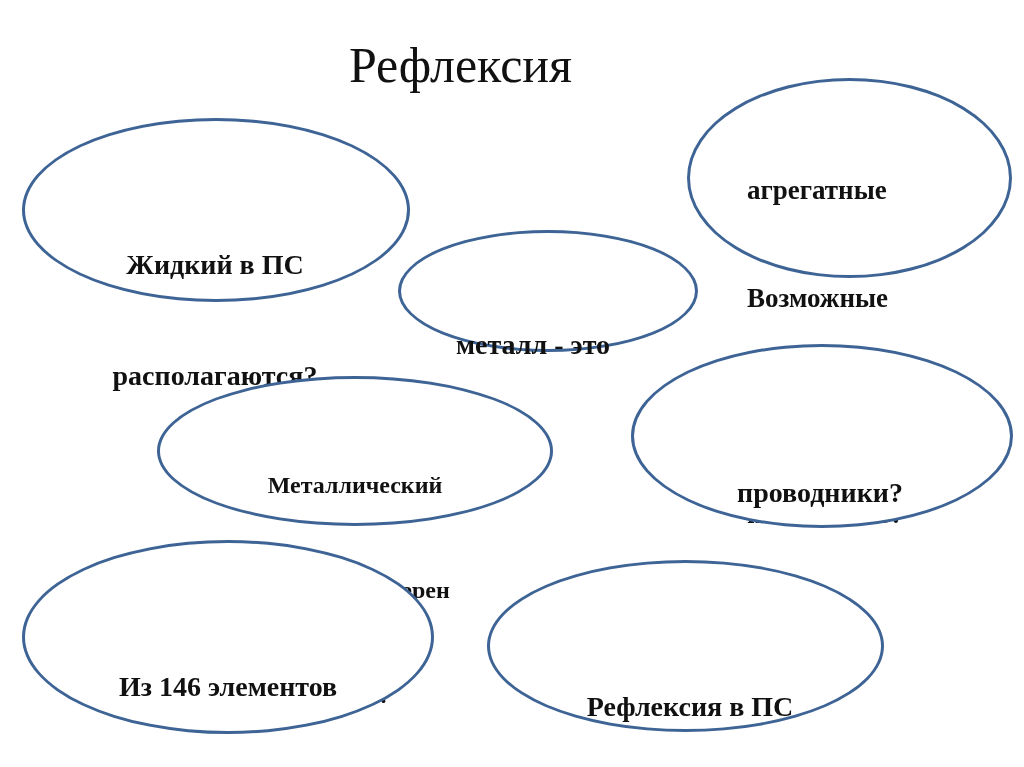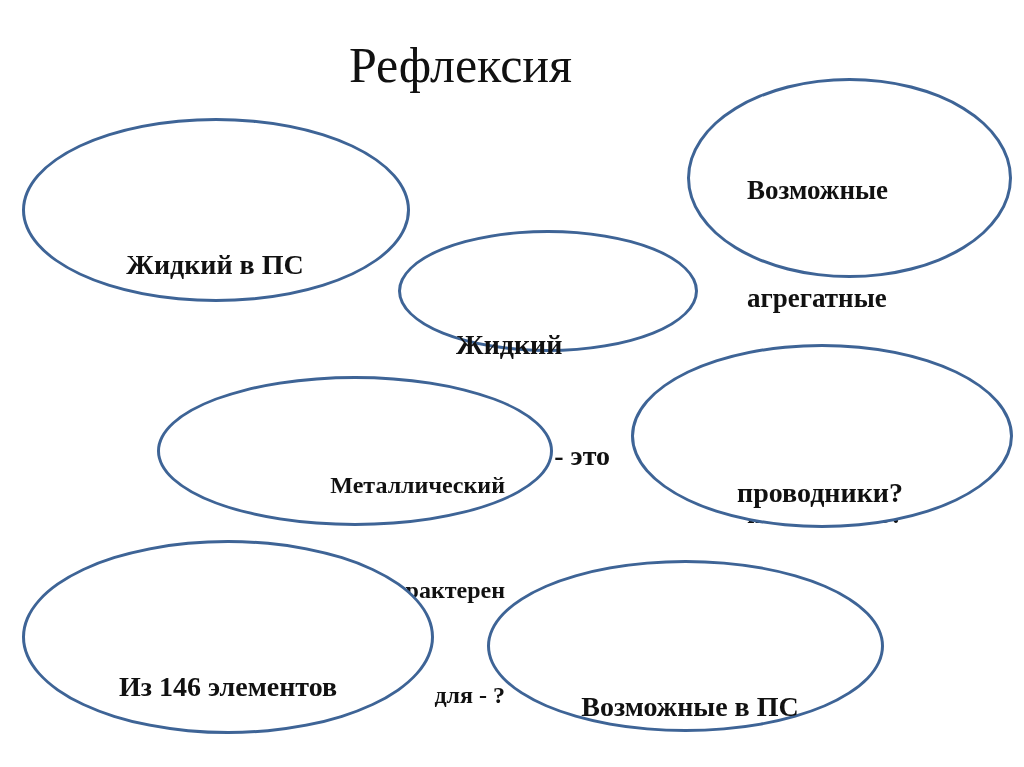--- a/index.html
+++ b/index.html
@@ -13,51 +13,51 @@
   .c { text-align:center; }
 </style>
 </head>
 <body>
 
 <div class="title">Рефлексия</div>
 
 <div class="bubble" style="left:22px; top:118px; width:388px; height:184px;"></div>
 <div class="txt c" style="left:60px; top:172px; width:310px;">
   <div>Жидкий в ПС</div>
+  <div>располагаются?</div>
 </div>
 
 <div class="bubble" style="left:687px; top:78px; width:325px; height:200px;"></div>
 <div class="txt" style="left:747px; top:100px; font-size:27px; line-height:36px;">
+  <div>агрегатные</div>
   <div>Возможные</div>
-  <div>агрегатные</div>
   <div>состояния</div>
   <div>неметаллов?</div>
 </div>
 
 <div class="bubble" style="left:398px; top:230px; width:300px; height:122px;"></div>
 <div class="txt" style="left:456px; top:252px;">
-  <div>Жидкий</div>
   <div>металл - это</div>
 </div>
 
 <div class="bubble" style="left:157px; top:376px; width:396px; height:150px;"></div>
-<div class="txt c" style="left:205px; top:398px; width:300px; font-size:24px; line-height:35px;text-align:right;">
+<div class="txt c" style="left:205px; top:398px; width:300px; font-size:24px; line-height:35px;">
   <div>Металлический</div>
   <div>блеск характерен</div>
   <div>для - ?</div>
 </div>
 
 <div class="bubble" style="left:631px; top:344px; width:382px; height:184px;"></div>
 <div class="txt c" style="left:670px; top:400px; width:300px;">
   <div>проводники?</div>
 </div>
 
 <div class="bubble" style="left:22px; top:540px; width:412px; height:194px;"></div>
 <div class="txt c" style="left:70px; top:594px; width:316px;">
   <div>Из 146 элементов</div>
   
 </div>
 
 <div class="bubble" style="left:487px; top:560px; width:397px; height:172px;"></div>
 <div class="txt c" style="left:540px; top:614px; width:300px;">
-  <div>Возможные в ПС</div>
+  <div>Рефлексия в ПС</div>
   
 </div>
 
 </body></html>

